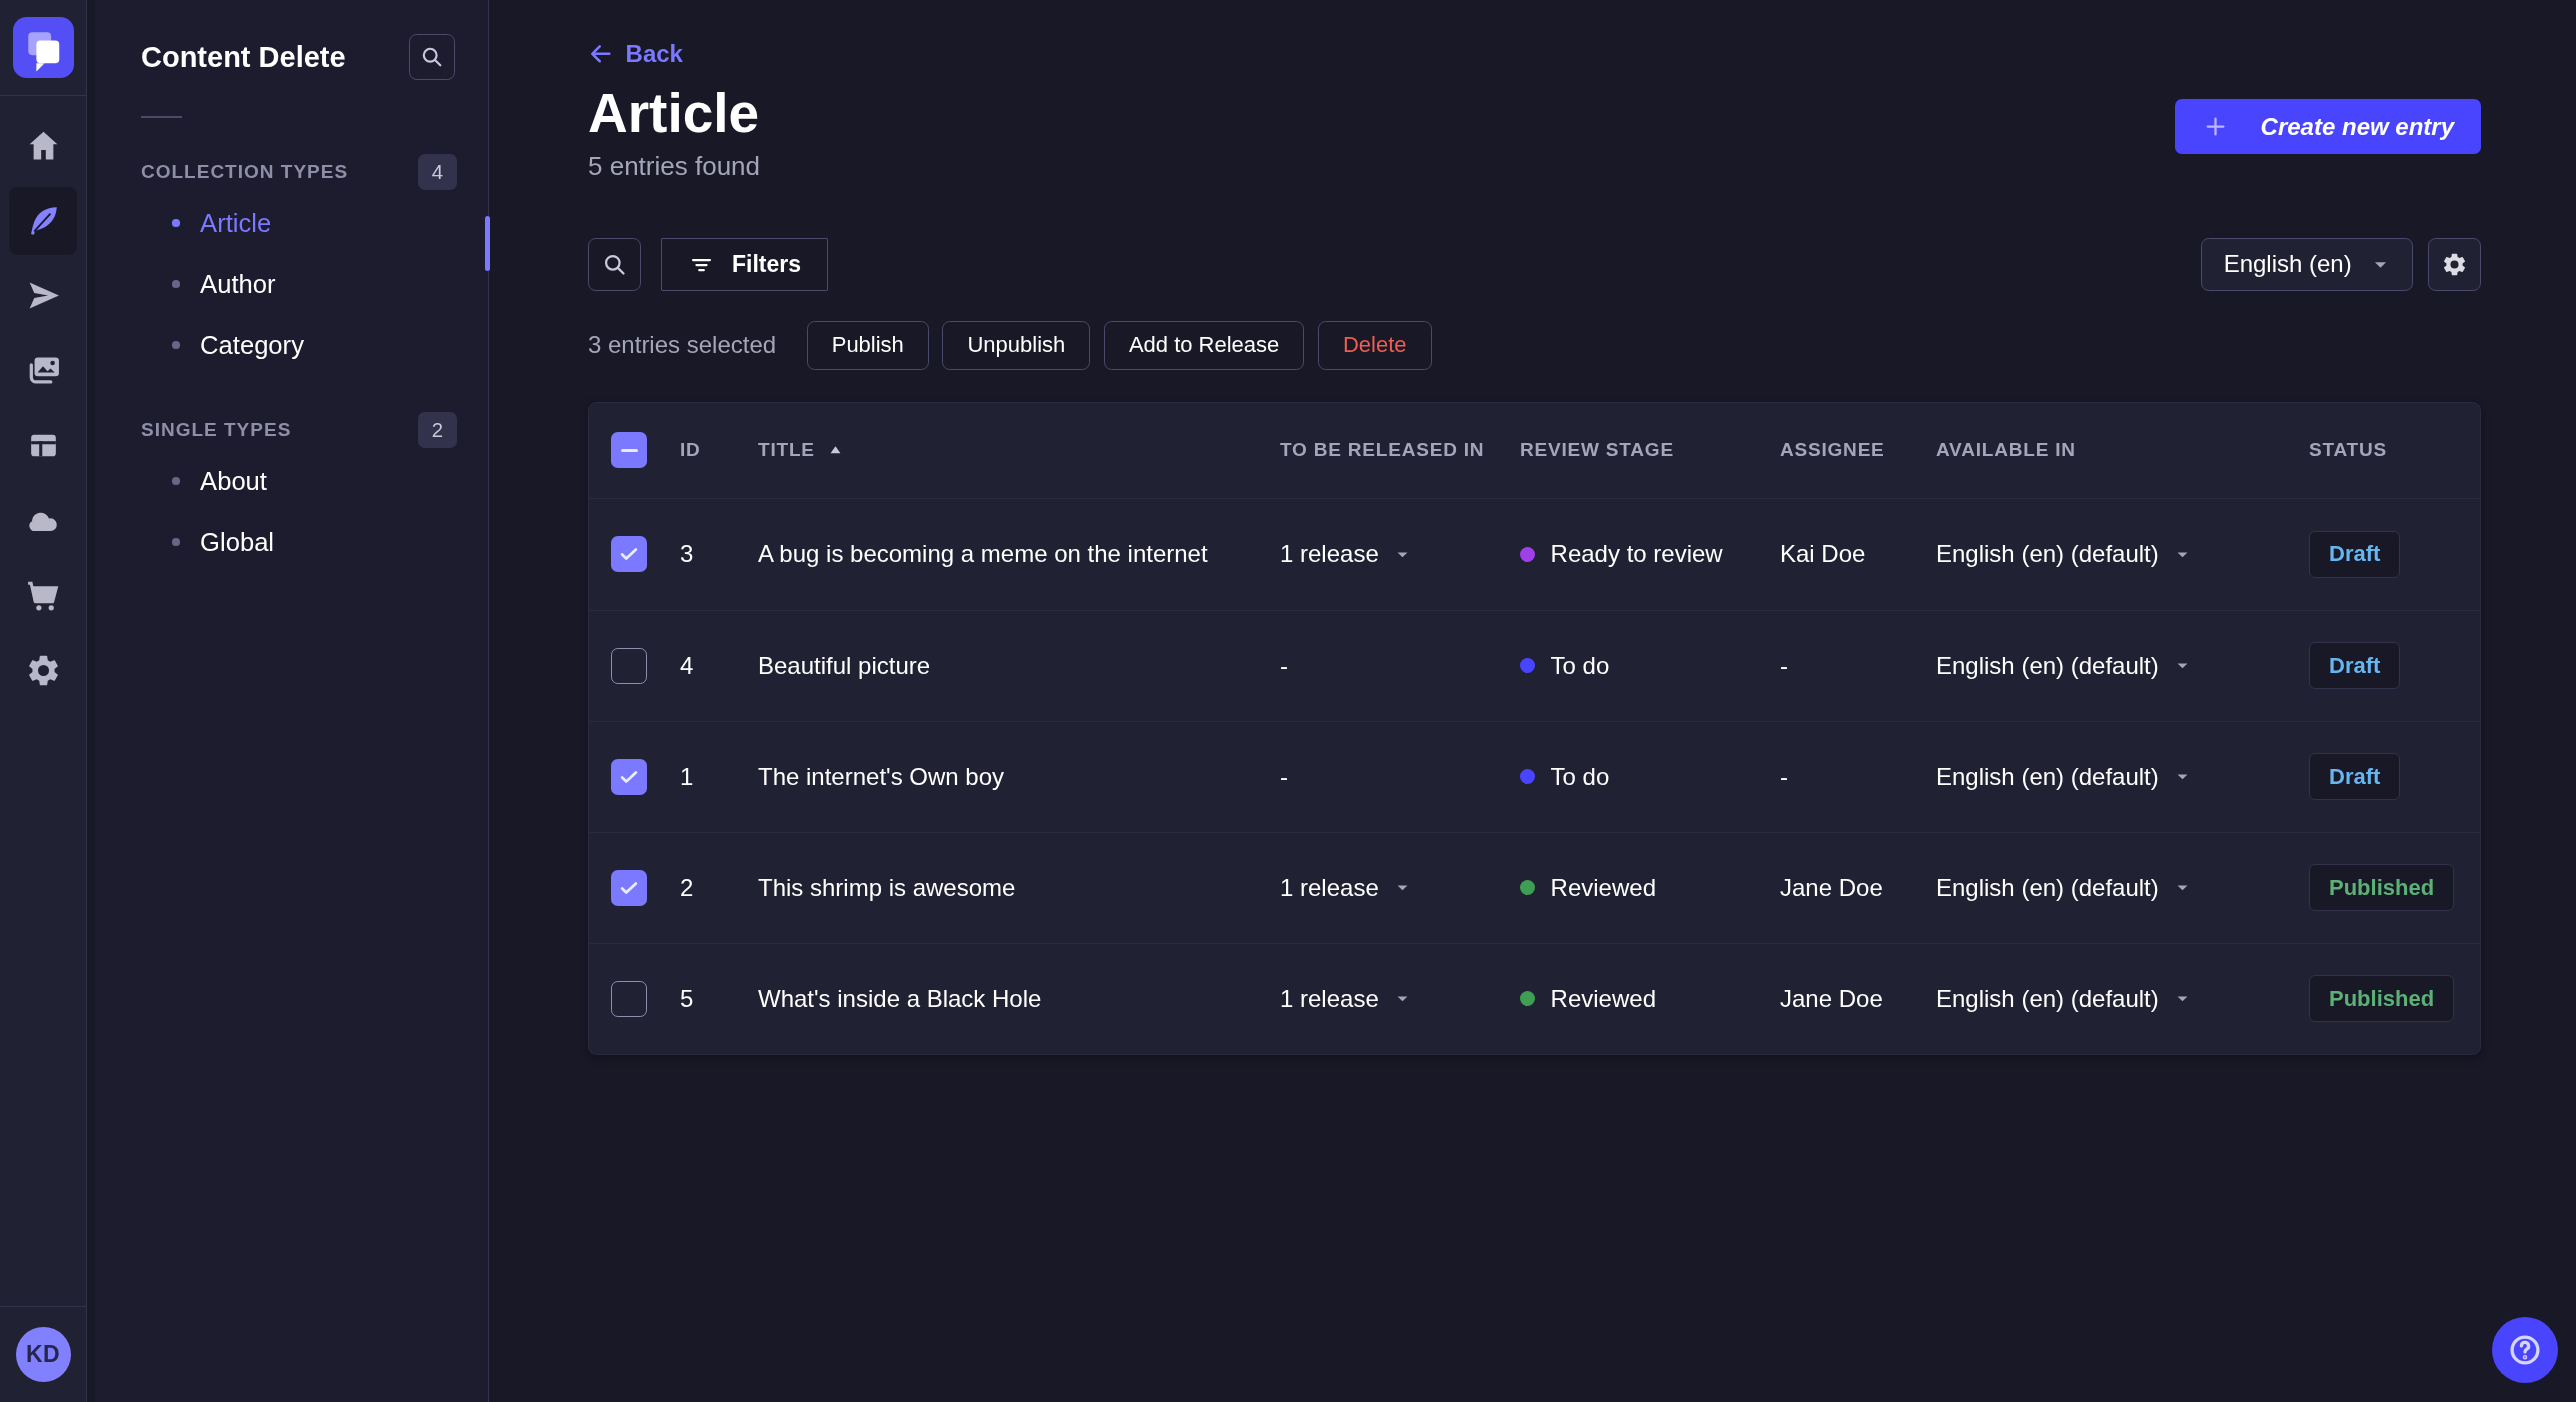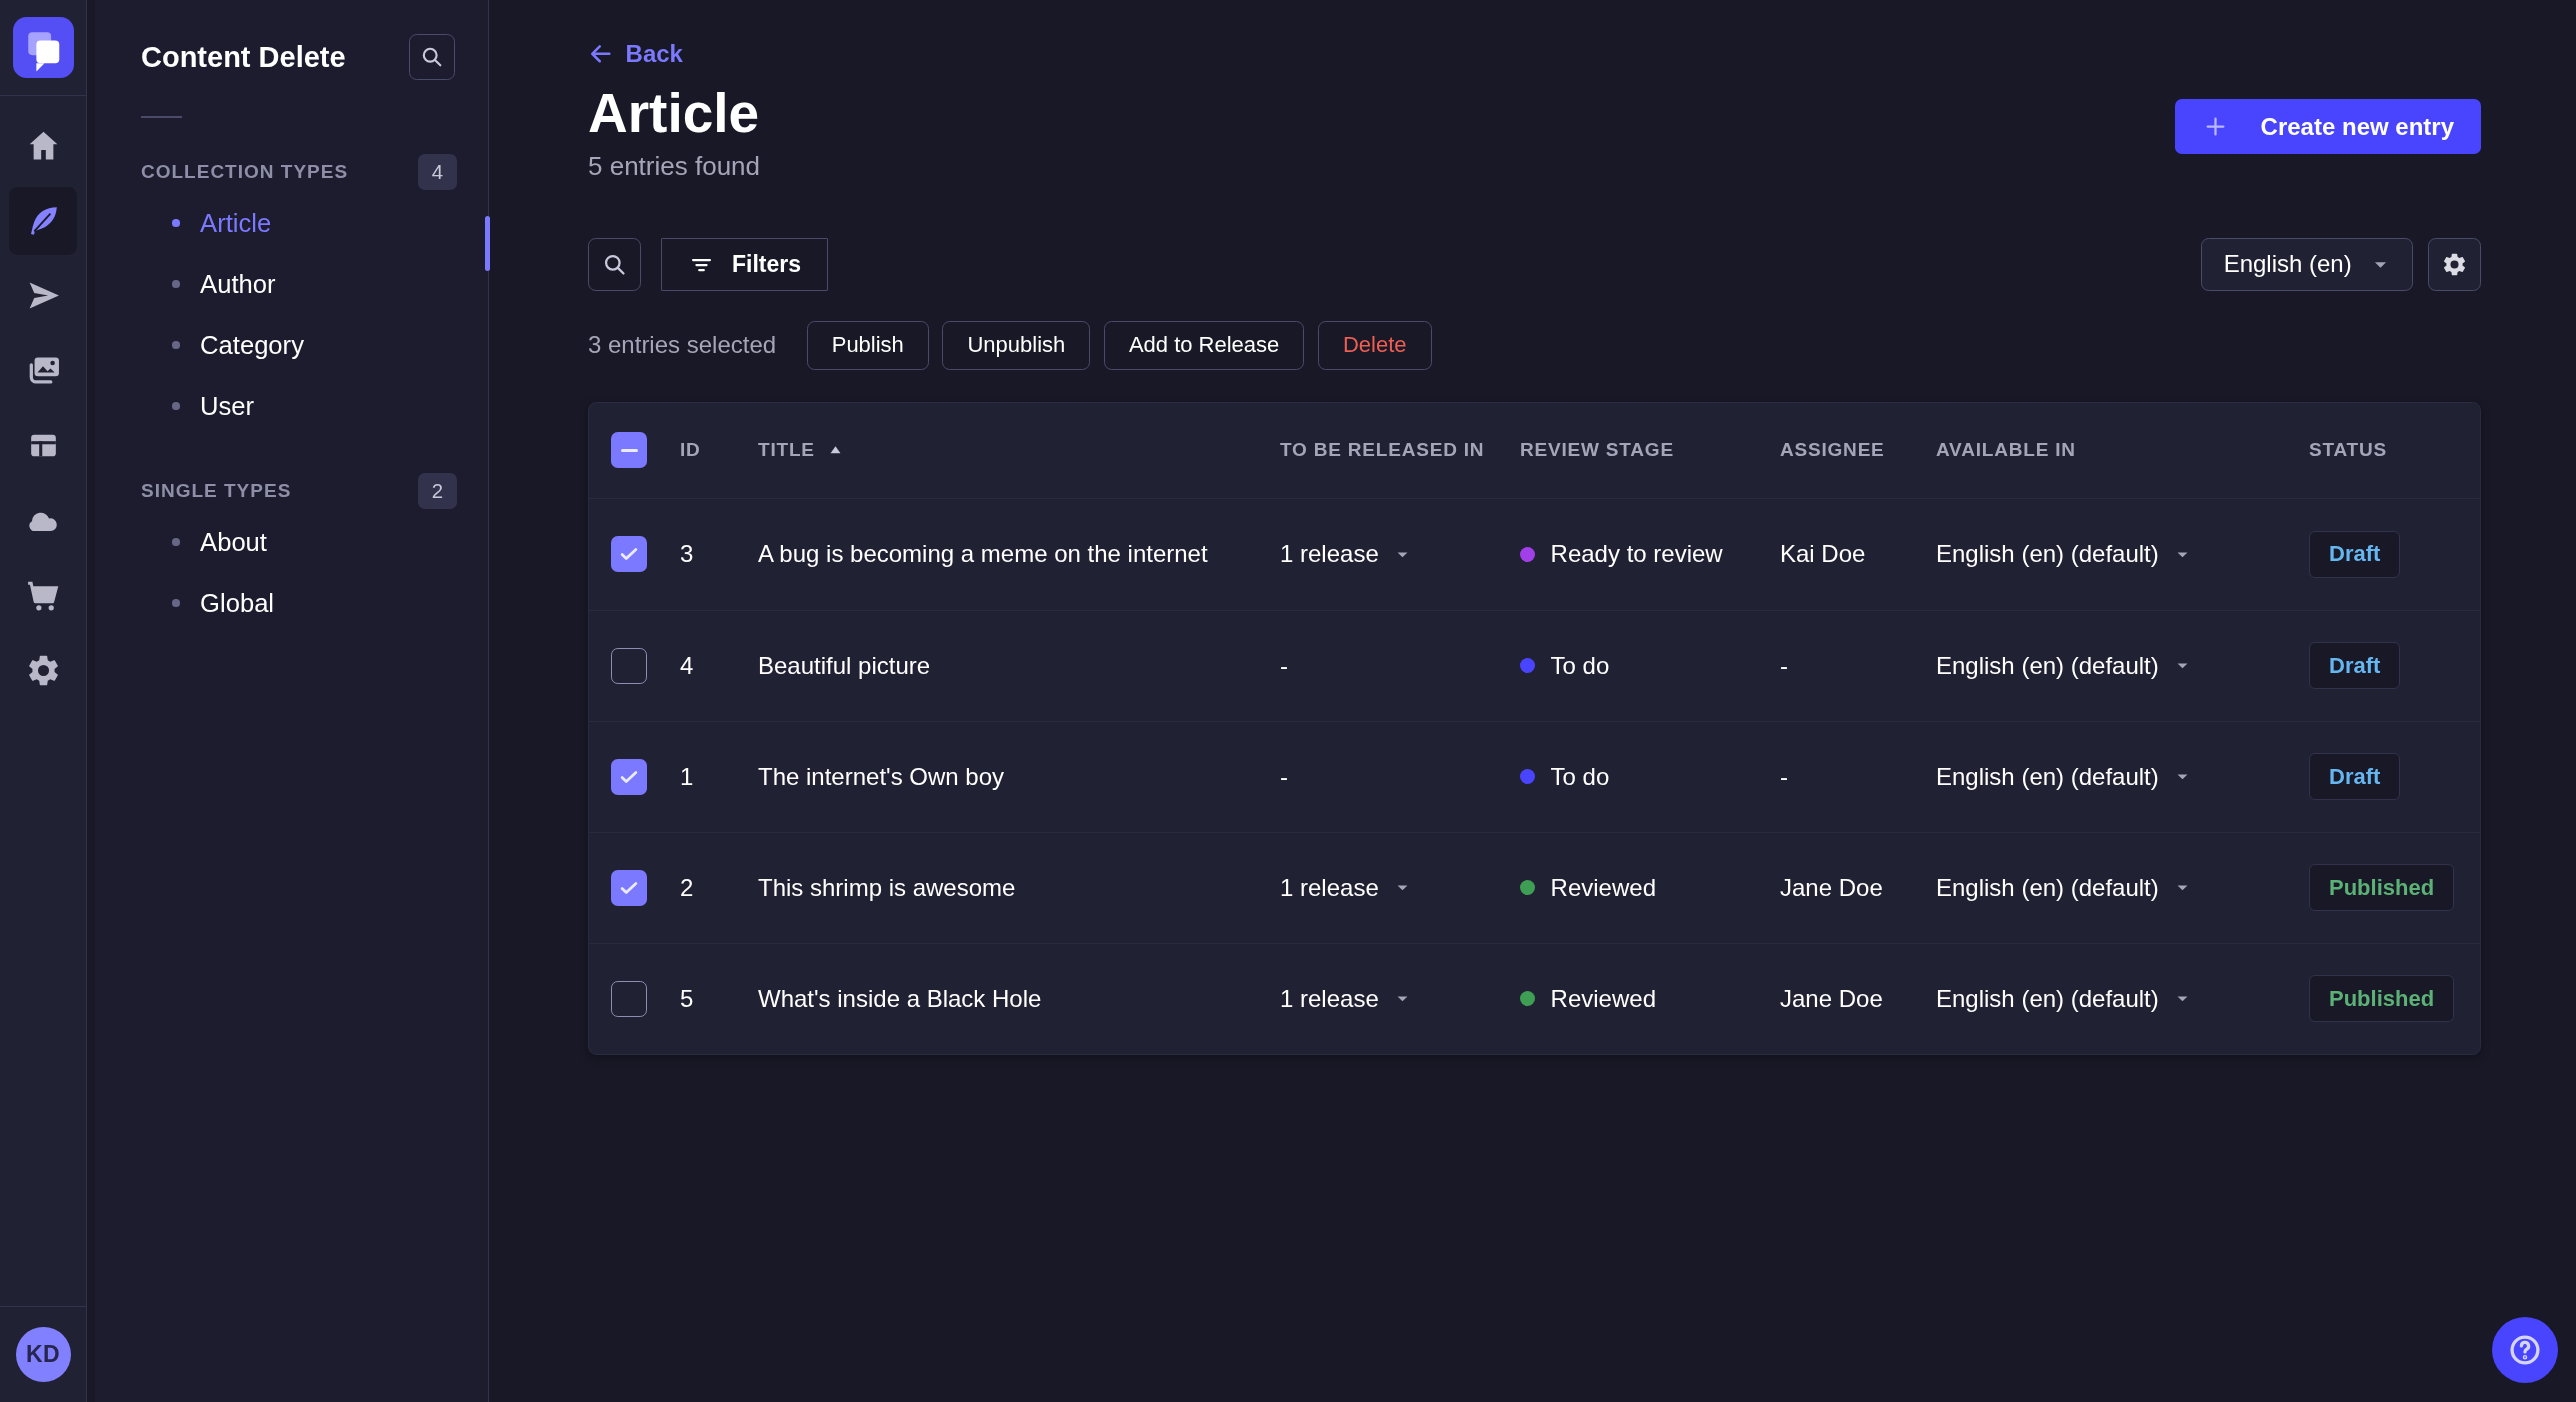--- a/index.html
+++ b/index.html
@@ -38,21 +38,21 @@
   .sb-item .bullet{width:7.7px;height:7.7px;border-radius:50%;background:#666687;margin-right:20.4px;flex:none;}
   .sb-item.active{color:var(--primary-light);}
   .sb-item.active .bullet{background:var(--primary-light);}
   .active-indicator{position:absolute;right:-1.7px;top:216px;width:5.1px;height:55px;border-radius:3.4px;background:var(--primary-light);}
 
   
   .main{position:absolute;left:491px;top:0;width:2085px;height:1218px;background:var(--main-bg);padding:37px 95px 0 97px;}
   .back{display:inline-flex;align-items:center;gap:12px;color:var(--primary-light);font-size:24px;font-weight:600;height:34px;cursor:pointer;}
   .page-title{margin-top:12px;font-size:55px;font-weight:700;line-height:61px;color:var(--text);}
   .page-sub{margin-top:6.8px;font-size:26px;line-height:31px;color:var(--text-muted);}
-  .create-btn{position:absolute;top:99px;right:95px;height:55px;padding:0 27px;border-radius:6.8px;background:var(--primary);display:flex;align-items:center;gap:32px;font-size:24px;font-weight:600;color:#fff;border:none;cursor:pointer;}
+  .create-btn{position:absolute;top:99px;right:95px;height:55px;padding:0 27px;border-radius:6.8px;background:var(--primary);display:flex;align-items:center;gap:32px;font-size:24px;font-weight:600;color:#fff;border:none;cursor:pointer;font-style:italic;}
   .create-btn .plus{color:rgba(255,255,255,.62);}
 
   .toolbar{margin-top:56px;display:flex;align-items:center;justify-content:space-between;}
   .tb-left,.tb-right{display:flex;align-items:center;}
   .icon-btn{width:53px;height:53px;border:0.9px solid var(--border-strong);border-radius:7.7px;background:transparent;display:flex;align-items:center;justify-content:center;color:#c9c9dd;cursor:pointer;}
   .filters-btn{margin-left:20.4px;height:53px;padding:0 25.6px;border:0.9px solid var(--border-strong);border-radius:1px;background:transparent;display:flex;align-items:center;gap:17px;font-size:23px;font-weight:600;color:#fff;cursor:pointer;}
   .locale-select{height:53px;padding:0 22px;border:0.9px solid var(--border-strong);border-radius:7.7px;background:var(--card-bg);display:flex;align-items:center;gap:19px;font-size:24px;color:#fff;cursor:pointer;}
   .gear-btn{margin-left:15.3px;background:var(--card-bg);color:#dcdce4;}
   .caret{color:var(--text-muted);}
 
@@ -185,24 +185,20 @@
     <span>Article</span>
   </div>
   <div class="sb-item">
     <span class="bullet"></span>
     <span>Author</span>
   </div>
   <div class="sb-item">
     <span class="bullet"></span>
     <span>Category</span>
   </div>
-  <div class="sb-item">
-    <span class="bullet"></span>
-    <span>User</span>
-  </div>
 
   <div class="sb-section">
     <span class="sb-section-label">SINGLE TYPES</span>
     <span class="sb-badge">2</span>
   </div>
   <div class="sb-item">
     <span class="bullet"></span>
     <span>About</span>
   </div>
   <div class="sb-item">

